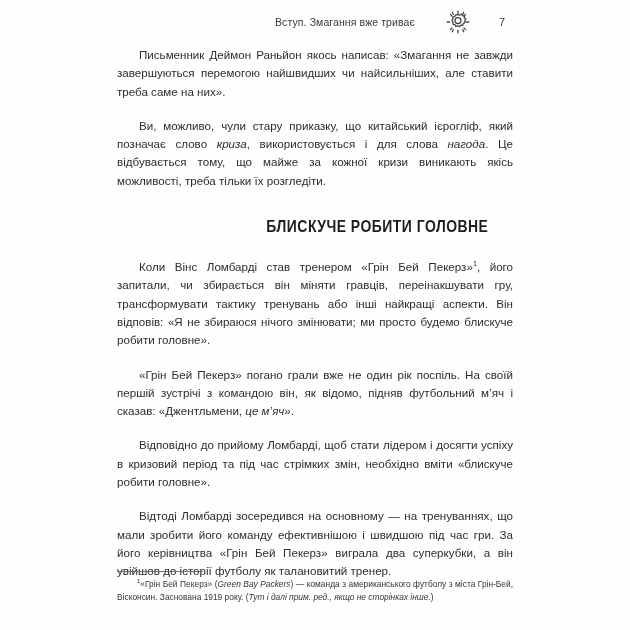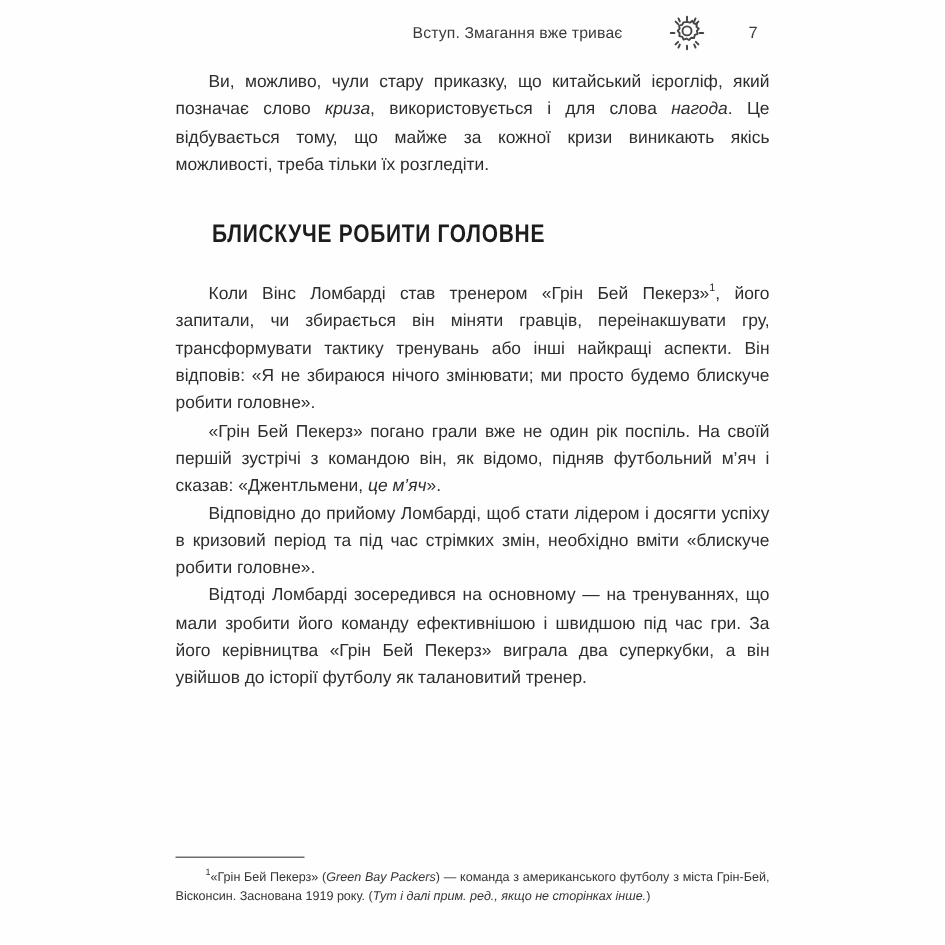--- a/index.html
+++ b/index.html
@@ -71,21 +71,21 @@
   p.body {
     margin: 0;
     font-size: 11.6px;
     line-height: 18.3px;
     text-align: justify;
     text-indent: 22px;
     color: #2d2d2d;
     word-spacing: 0px;
     hyphens: manual;
   }
-  p.body + p.body { margin-top: 0; }
+  p.body + p.body { margin-top: 16px; }
 
   .it { font-style: italic; }
 
   sup.fnref {
     font-size: 7.2px;
     vertical-align: super;
     line-height: 0;
   }
 
   
@@ -99,21 +99,21 @@
     color: #1d1d1d;
     font-family: "Liberation Sans Narrow", "Liberation Sans", sans-serif;
     transform: scaleX(0.82);
     white-space: nowrap;
   }
   .heading-wrap {
     margin-top: 27px;
     margin-bottom: 21px;
     width: 396px;
     display: flex;
-    justify-content: flex-start;
+    justify-content: flex-end;
   }
 
   
   .footnote-area {
     position: absolute;
     left: 117px;
     top: 571px;
     width: 396px;
   }
   .footnote-rule {
@@ -168,20 +168,23 @@
                  L10.7 6.6 L11.7 4.9 Z" fill="none" stroke="#444444" stroke-width="1.25" stroke-linejoin="round"></path>
         <circle cx="14" cy="10.6" r="3.0" fill="none" stroke="#444444" stroke-width="1.25"></circle>
       </svg>
     </span>
 
     <span class="header-folio">7</span>
   </div>
 
   <div class="column">
 
+    <p class="body">
+      <span>Письменник Деймон Раньйон якось написав: «Змагання не завжди завершуються перемогою найшвидших чи найсильніших, але ставити треба саме на них».</span>
+    </p>
 
     <p class="body">
       <span>Ви, можливо, чули стару приказку, що китайський ієрогліф, який позначає слово </span><span class="it">криза</span><span>, використовується і для слова </span><span class="it">нагода</span><span>. Це відбувається тому, що майже за кожної кризи виникають якісь можливості, треба тільки їх розгледіти.</span>
     </p>
 
     <div class="heading-wrap">
       <h2 class="section-heading">БЛИСКУЧЕ РОБИТИ ГОЛОВНЕ</h2>
     </div>
 
     <p class="body">

